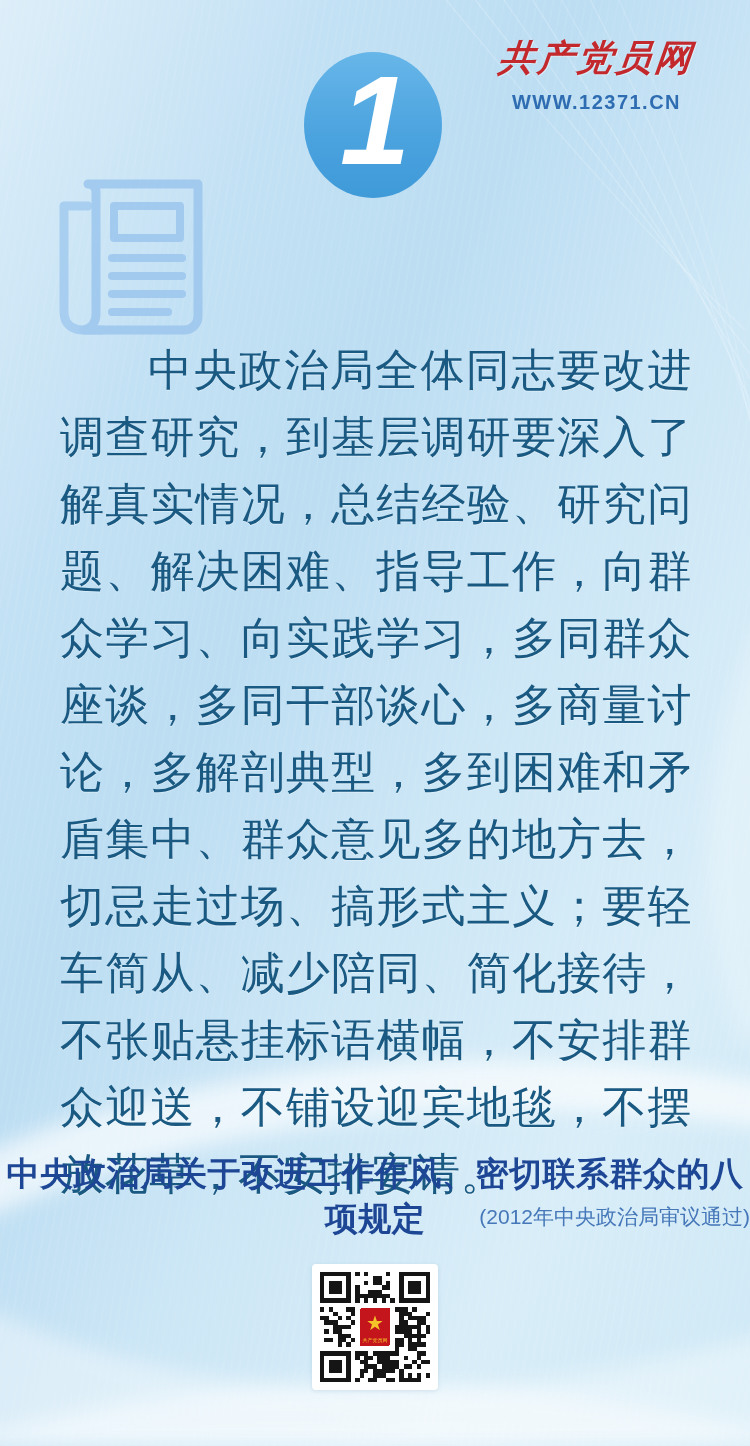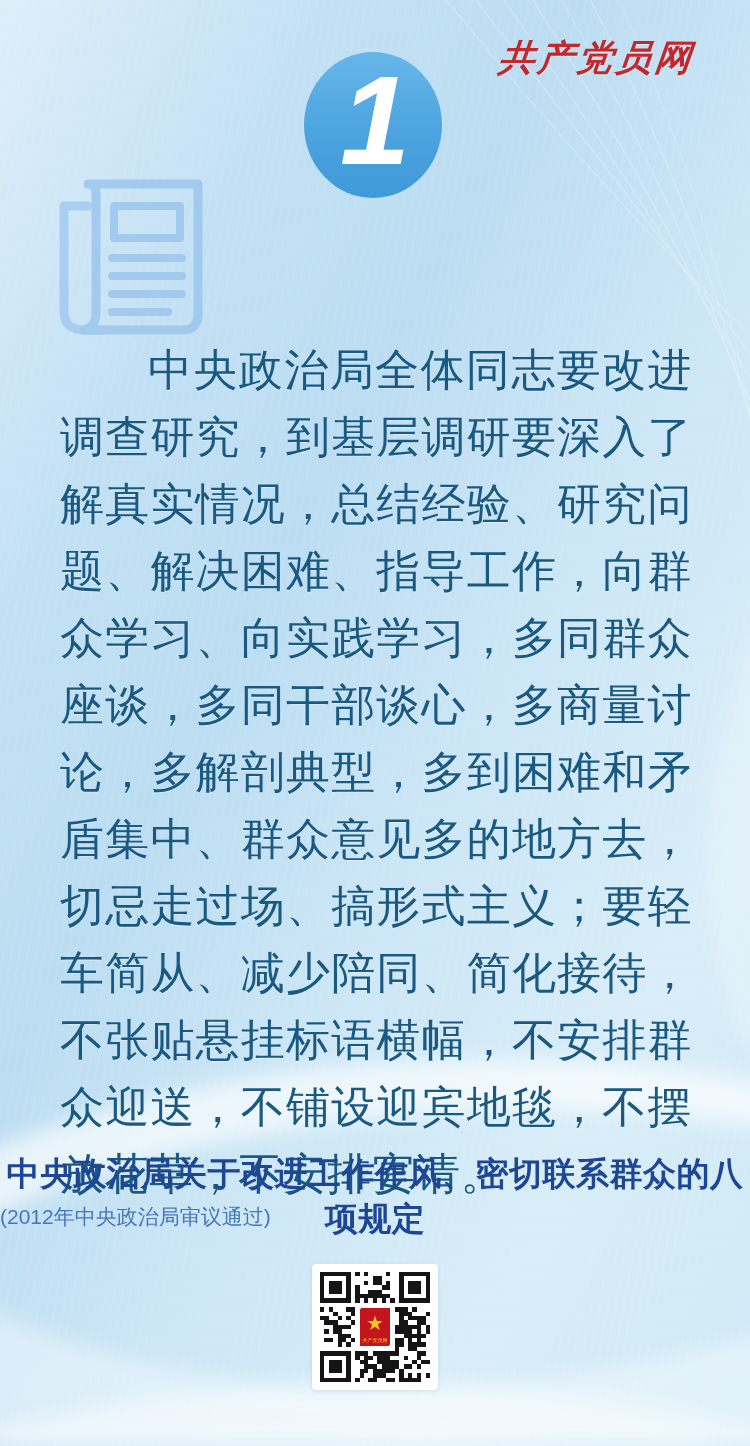--- a/index.html
+++ b/index.html
@@ -81,21 +81,21 @@
   
   .footer-title{
     position:absolute;left:0;top:1152px;width:100%;
     margin:0;text-align:center;
     font-family:"Liberation Serif","DejaVu Serif",serif;
     font-size:33px;font-weight:bold;letter-spacing:.5px;
     color:var(--footer-navy,#1d4695);
   }
   .footer-subtitle{
     position:absolute;left:0;top:1203px;width:100%;
-    margin:0;text-align:left;
+    margin:0;text-align:right;
     font-size:21px;font-weight:400;
     color:var(--footer-light-blue,#4677b9);
   }
 
   
   .qr-box{
     position:absolute;left:312px;top:1264px;width:126px;height:126px;
     background:#fff;border-radius:4px;
     box-shadow:0 1px 4px rgba(60,110,150,.15);
     display:flex;align-items:center;justify-content:center;
@@ -127,20 +127,21 @@
     <g fill="#ffffff">
       <path filter="url(#soft)" opacity="0.65" d="M-30,1160 C180,1060 500,1035 780,1085 L780,1130 C500,1085 210,1115 -30,1225 Z"></path>
       <path filter="url(#soft)" opacity="0.38" d="M-30,1300 C160,1395 430,1430 780,1330 L780,1446 L-30,1446 Z"></path>
       <path filter="url(#soft)" opacity="0.45" d="M-30,1438 C240,1360 540,1375 780,1436 L780,1446 L-30,1446 Z"></path>
       <path filter="url(#soft)" opacity="0.25" d="M760,620 C700,760 690,900 740,1040 L780,1040 L780,620 Z"></path>
     </g>
   </svg>
 
   <div class="logo">
     <span class="logo-name">共产党员网</span>
+    <span class="logo-url">WWW.12371.CN</span>
   </div>
 
   <div class="number-circle">
     <span>1</span>
   </div>
 
   <svg class="newspaper" viewBox="0 0 162 168" xmlns="http://www.w3.org/2000/svg" fill="none" stroke="#9cc6ee" stroke-width="9" stroke-linecap="round" stroke-linejoin="round">
 
     <path d="M38,34 L14,34 L14,140 C14,152 22,158 34,158 L52,158" opacity="0.9"></path>
 

